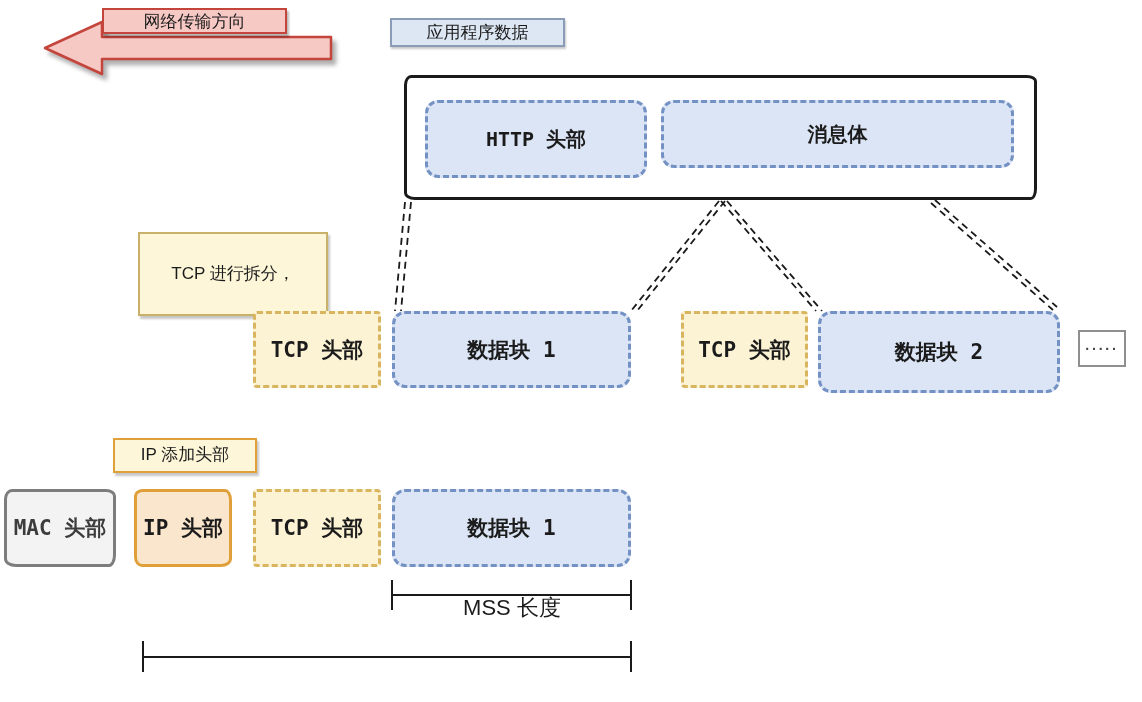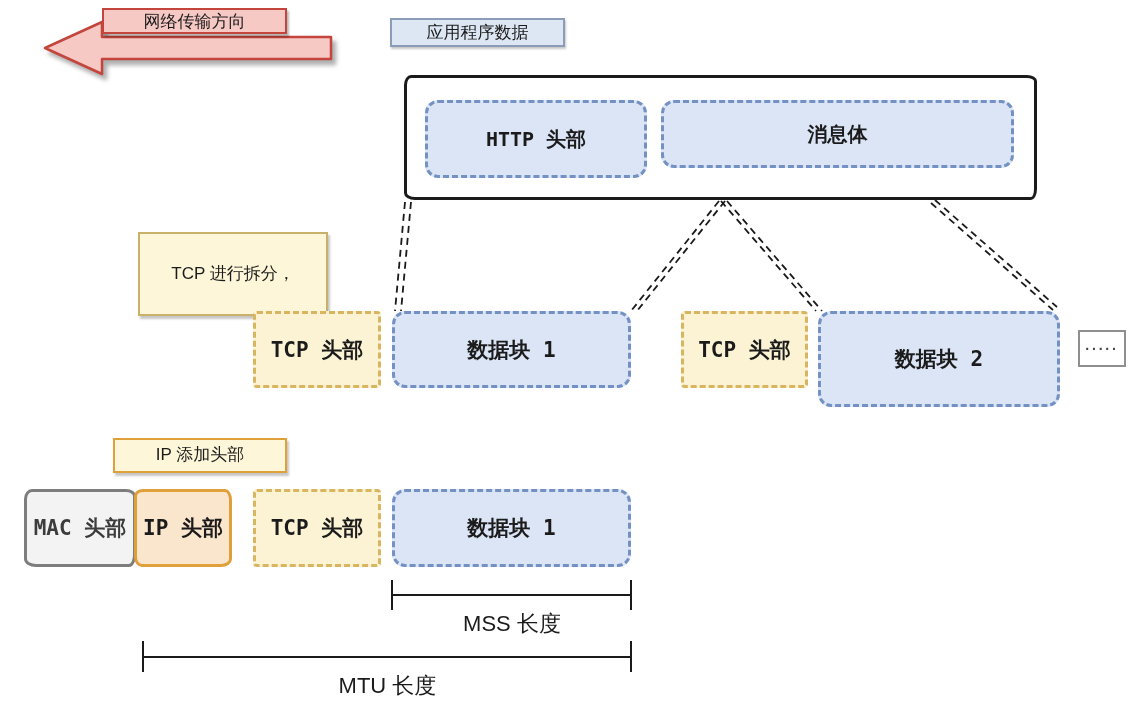--- a/index.html
+++ b/index.html
@@ -38,21 +38,21 @@
     background:var(--blue-fill);border:3px dashed var(--blue-border);
     border-radius:13px;font-size:21px;
   }
   .yellow-dashed{
     background:var(--yellow-fill);border:3px dashed var(--yellow-border);
     border-radius:4px;font-size:21px;
   }
   .mac-box{
     background:var(--gray-fill);border:3px solid var(--gray-border);
     border-radius:8px 10px 7px 12px / 10px 7px 12px 8px;
-    font-size:21px;color:#3c3c3c;margin-left:20px;
+    font-size:21px;color:#3c3c3c;
   }
   .ip-box{
     background:var(--peach-fill);border:3px solid var(--orange-border);
     border-radius:9px 7px 11px 8px / 7px 11px 8px 10px;
     font-size:21px;
   }
   .dots-box{
     background:#fff;border:2px solid #8f8f8f;font-size:14px;letter-spacing:2px;
     color:#444;font-weight:700;
   }
@@ -108,51 +108,48 @@
 
   <div class="abs center yellow-dashed sketch-font" style="left:253px;top:311px;width:128px;height:77px;">
     <span>TCP 头部</span>
   </div>
   <div class="abs center blue-dashed sketch-font" style="left:392px;top:311px;width:239px;height:77px;">
     <span>数据块 1</span>
   </div>
   <div class="abs center yellow-dashed sketch-font" style="left:681px;top:311px;width:127px;height:77px;">
     <span>TCP 头部</span>
   </div>
-  <div class="abs center blue-dashed sketch-font" style="left:818px;top:311px;width:242px;height:96px;">
+  <div class="abs center blue-dashed sketch-font" style="left:818px;top:311px;width:242px;height:82px;">
     <span>数据块 2</span>
   </div>
   <div class="abs center dots-box" style="left:1078px;top:330px;width:48px;height:37px;">
     <span>·····</span>
   </div>
 
-  <div class="abs center cream-label orange" style="left:113px;top:438px;width:174px;height:35px;">
+  <div class="abs center cream-label orange" style="left:113px;top:438px;width:144px;height:35px;">
     <span>IP 添加头部</span>
   </div>
 
   <div class="abs center mac-box sketch-font" style="left:4px;top:489px;width:112px;height:78px;">
     <span>MAC 头部</span>
   </div>
   <div class="abs center ip-box sketch-font" style="left:134px;top:489px;width:98px;height:78px;">
     <span>IP 头部</span>
   </div>
   <div class="abs center yellow-dashed sketch-font" style="left:253px;top:489px;width:128px;height:78px;">
     <span>TCP 头部</span>
   </div>
   <div class="abs center blue-dashed sketch-font" style="left:392px;top:489px;width:239px;height:78px;">
     <span>数据块 1</span>
   </div>
 
   <div class="abs vtick" style="left:391px;top:580px;height:30px;"></div>
   <div class="abs vtick" style="left:630px;top:580px;height:30px;"></div>
   <div class="abs hline" style="left:392px;top:594px;width:240px;"></div>
-  <div class="abs center measure-label" style="left:392px;top:610px;width:240px;height:28px;">
+  <div class="abs center measure-label" style="left:392px;top:594px;width:240px;height:28px;">
     <span>MSS 长度</span>
   </div>
 
   <div class="abs vtick" style="left:142px;top:641px;height:31px;"></div>
   <div class="abs vtick" style="left:630px;top:641px;height:31px;"></div>
   <div class="abs hline" style="left:143px;top:656px;width:489px;"></div>
-  <div class="abs center measure-label" style="left:143px;top:672px;width:489px;height:28px;">
-    <span>MTU 长度</span>
-  </div>
 
 </div>
 
 </body></html>

